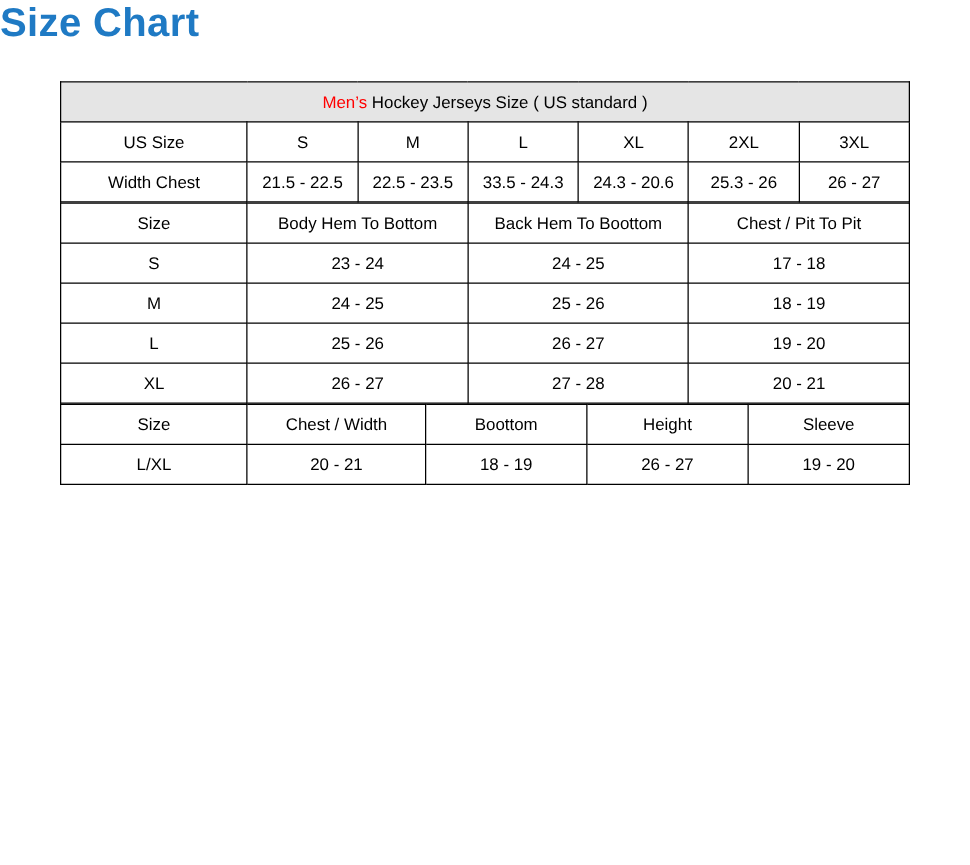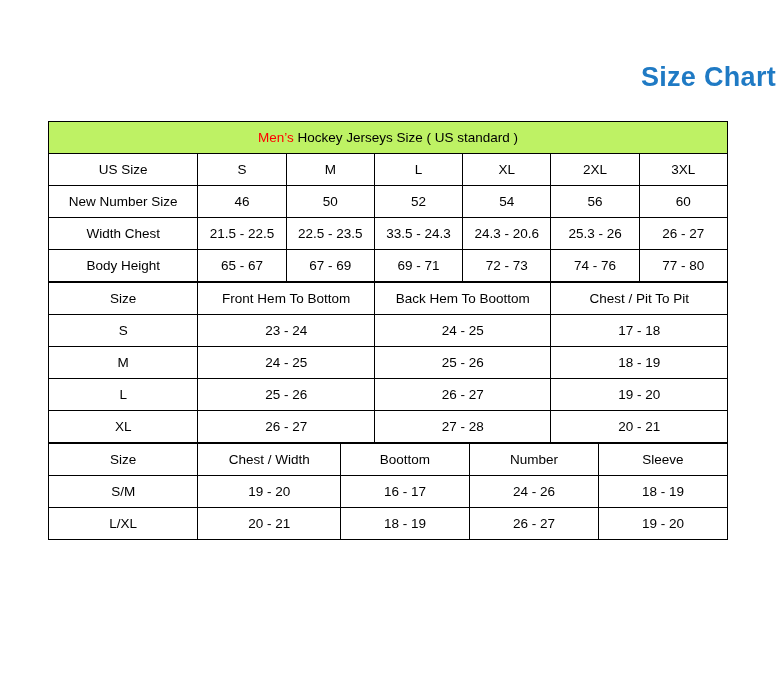--- a/index.html
+++ b/index.html
@@ -13,25 +13,24 @@
     font-family: "Liberation Sans", sans-serif;
     color: #000000;
   }
   .page {
     position: relative;
     width: 776px;
     height: 692px;
     box-sizing: border-box;
   }
   .title {
-    text-align: right;
+    text-align: left;
     color: #1f7ac4;
-    font-size: 27px;
+    font-size: 32px;
     font-weight: bold;
-    padding-top: 62px;
     padding-bottom: 0;
     letter-spacing: 0.3px;
   }
   .tables-wrap {
     width: 680px;
     margin: 28px auto 0 auto;
   }
   table.chart {
     border-collapse: collapse;
     width: 100%;
@@ -40,21 +39,21 @@
   table.chart td, table.chart th {
     border: 1px solid #000000;
     text-align: center;
     vertical-align: middle;
     font-size: 13.5px;
     font-weight: normal;
     padding: 5px 2px;
     height: 21px;
   }
   .section-head td {
-    background: #bef264;
+    background: #e5e5e5;
     font-weight: bold;
     font-size: 15px;
     padding: 7px 2px;
   }
   .section-head .accent {
     color: #ff0000;
   }
   .col-head td {
     font-weight: bold;
     margin-left: 32px;
@@ -92,60 +91,42 @@
         <tr class="col-head">
           <td>US Size</td>
           <td>S</td>
           <td>M</td>
           <td>L</td>
           <td>XL</td>
           <td>2XL</td>
           <td>3XL</td>
         </tr>
         <tr>
-          <td class="row-label">New Number Size</td>
-          <td>46</td>
-          <td>50</td>
-          <td>52</td>
-          <td>54</td>
-          <td>56</td>
-          <td>60</td>
-        </tr>
-        <tr>
           <td class="row-label">Width Chest</td>
           <td>21.5 - 22.5</td>
           <td>22.5 - 23.5</td>
           <td>33.5 - 24.3</td>
           <td>24.3 - 20.6</td>
           <td>25.3 - 26</td>
           <td>26 - 27</td>
-        </tr>
-        <tr>
-          <td class="row-label">Body Height</td>
-          <td>65 - 67</td>
-          <td>67 - 69</td>
-          <td>69 - 71</td>
-          <td>72 - 73</td>
-          <td>74 - 76</td>
-          <td>77 - 80</td>
         </tr>
       </tbody>
     </table>
 
     <table class="chart">
       <colgroup>
         <col style="width:22%">
           <col style="width:26%">
           <col style="width:26%">
           <col style="width:26%">
       </colgroup>
       <tbody>
         <tr class="col-head">
           <td>Size</td>
-          <td>Front Hem To Bottom</td>
+          <td>Body Hem To Bottom</td>
           <td>Back Hem To Boottom</td>
           <td>Chest / Pit To Pit</td>
         </tr>
         <tr>
           <td class="bold-cell">S</td>
           <td>23 - 24</td>
           <td>24 - 25</td>
           <td>17 - 18</td>
         </tr>
         <tr>
@@ -175,29 +156,22 @@
           <col style="width:21%">
           <col style="width:19%">
           <col style="width:19%">
           <col style="width:19%">
       </colgroup>
       <tbody>
         <tr class="col-head">
           <td>Size</td>
           <td>Chest / Width</td>
           <td>Boottom</td>
-          <td>Number</td>
+          <td>Height</td>
           <td>Sleeve</td>
-        </tr>
-        <tr>
-          <td class="bold-cell">S/M</td>
-          <td>19 - 20</td>
-          <td>16 - 17</td>
-          <td>24 - 26</td>
-          <td>18 - 19</td>
         </tr>
         <tr>
           <td class="bold-cell">L/XL</td>
           <td>20 - 21</td>
           <td>18 - 19</td>
           <td>26 - 27</td>
           <td>19 - 20</td>
         </tr>
       </tbody>
     </table>

